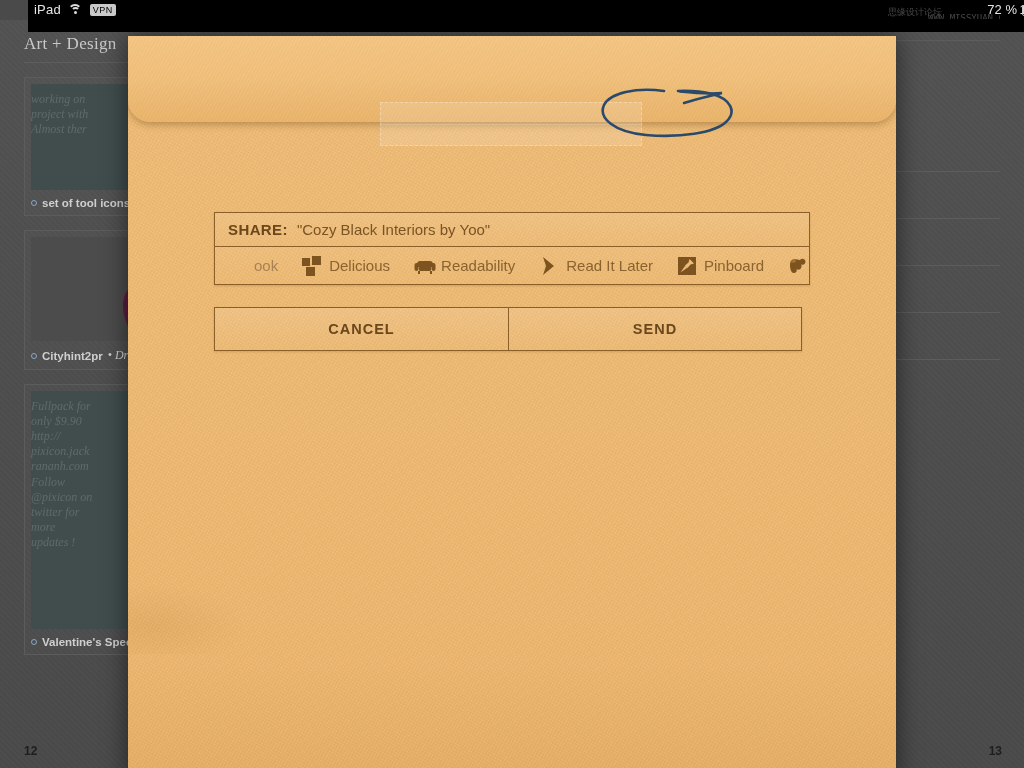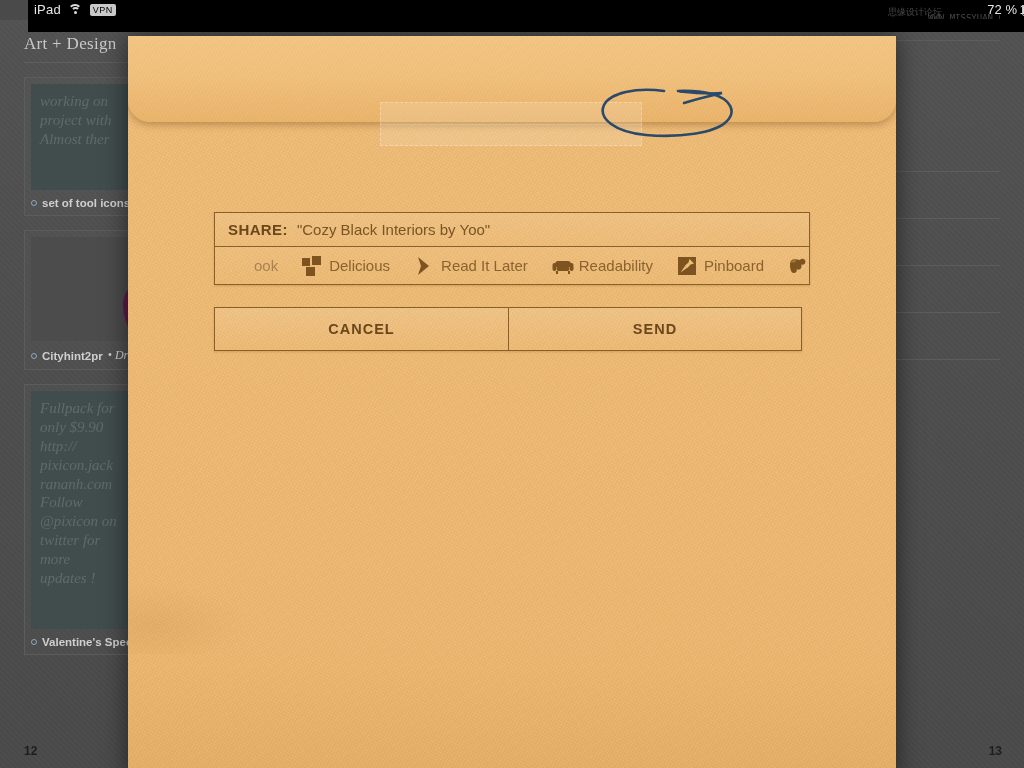--- a/index.html
+++ b/index.html
@@ -163,24 +163,24 @@
     width: 100%;
     overflow: hidden;
     position: relative;
   }
   .card-thumb.t1 { height: 106px; }
   .card-thumb.t2 { height: 104px; background: #4c4c4c; }
   .card-thumb.t3 { height: 238px; }
   .thumb-text {
     font-family: "Liberation Serif", serif;
     font-style: italic;
-    font-size: 15px;
+    font-size: 12px;
     line-height: 1.26;
     color: #5f6b6b;
-    padding: 8px 9px;
+    padding: 8px 0;
     white-space: pre-line;
   }
   .hand-graphic {
     position: absolute;
     right: 6px; top: 10px;
     width: 72px; height: 86px;
   }
   .card-caption {
     margin-top: 7px;
     font-size: 11.5px;
@@ -536,40 +536,40 @@
         <div class="share-item">
           <span class="si-icon ic-delicious">
             <i class="q1"></i>
               <i class="q2"></i>
               <i class="q3"></i>
           </span>
           <span class="si-label">Delicious</span>
         </div>
 
         <div class="share-item">
-          <span class="si-icon ic-ril">
-            <svg width="20" height="20" viewBox="0 0 20 20">
-              <path d="M4 1 L15 10 L4 19 L7 10 Z" fill="#7d531f"></path>
-            </svg>
-          </span>
-          <span class="si-label">Read It Later</span>
-        </div>
-
-        <div class="share-item">
           <span class="si-icon ic-read">
             <svg width="22" height="20" viewBox="0 0 22 20">
               <path d="M3 9 C3 6 4 5 6 5 L16 5 C18 5 19 6 19 9 L19 11 L3 11 Z" fill="#7d531f"></path>
               <rect x="5" y="10" width="12" height="5" rx="1.5" fill="#7d531f"></rect>
               <rect x="0.5" y="7" width="4" height="8" rx="2" fill="#7d531f"></rect>
               <rect x="17.5" y="7" width="4" height="8" rx="2" fill="#7d531f"></rect>
               <rect x="4" y="15" width="2" height="3" fill="#7d531f"></rect>
               <rect x="16" y="15" width="2" height="3" fill="#7d531f"></rect>
             </svg>
           </span>
           <span class="si-label">Readability</span>
+        </div>
+
+        <div class="share-item">
+          <span class="si-icon ic-ril">
+            <svg width="20" height="20" viewBox="0 0 20 20">
+              <path d="M4 1 L15 10 L4 19 L7 10 Z" fill="#7d531f"></path>
+            </svg>
+          </span>
+          <span class="si-label">Read It Later</span>
         </div>
 
         <div class="share-item">
           <span class="si-icon ic-pin">
             <span class="sq"></span>
             <svg width="18" height="18" viewBox="0 0 18 18">
               <path d="M11.5 2 L16 6.5 L12.5 7.5 L9.5 11 L7 8.5 L10.5 5.5 Z" fill="#f0bd78"></path>
               <path d="M7.2 8.8 L2.5 15.5 L9.2 10.8 Z" fill="#f0bd78"></path>
             </svg>
           </span>

